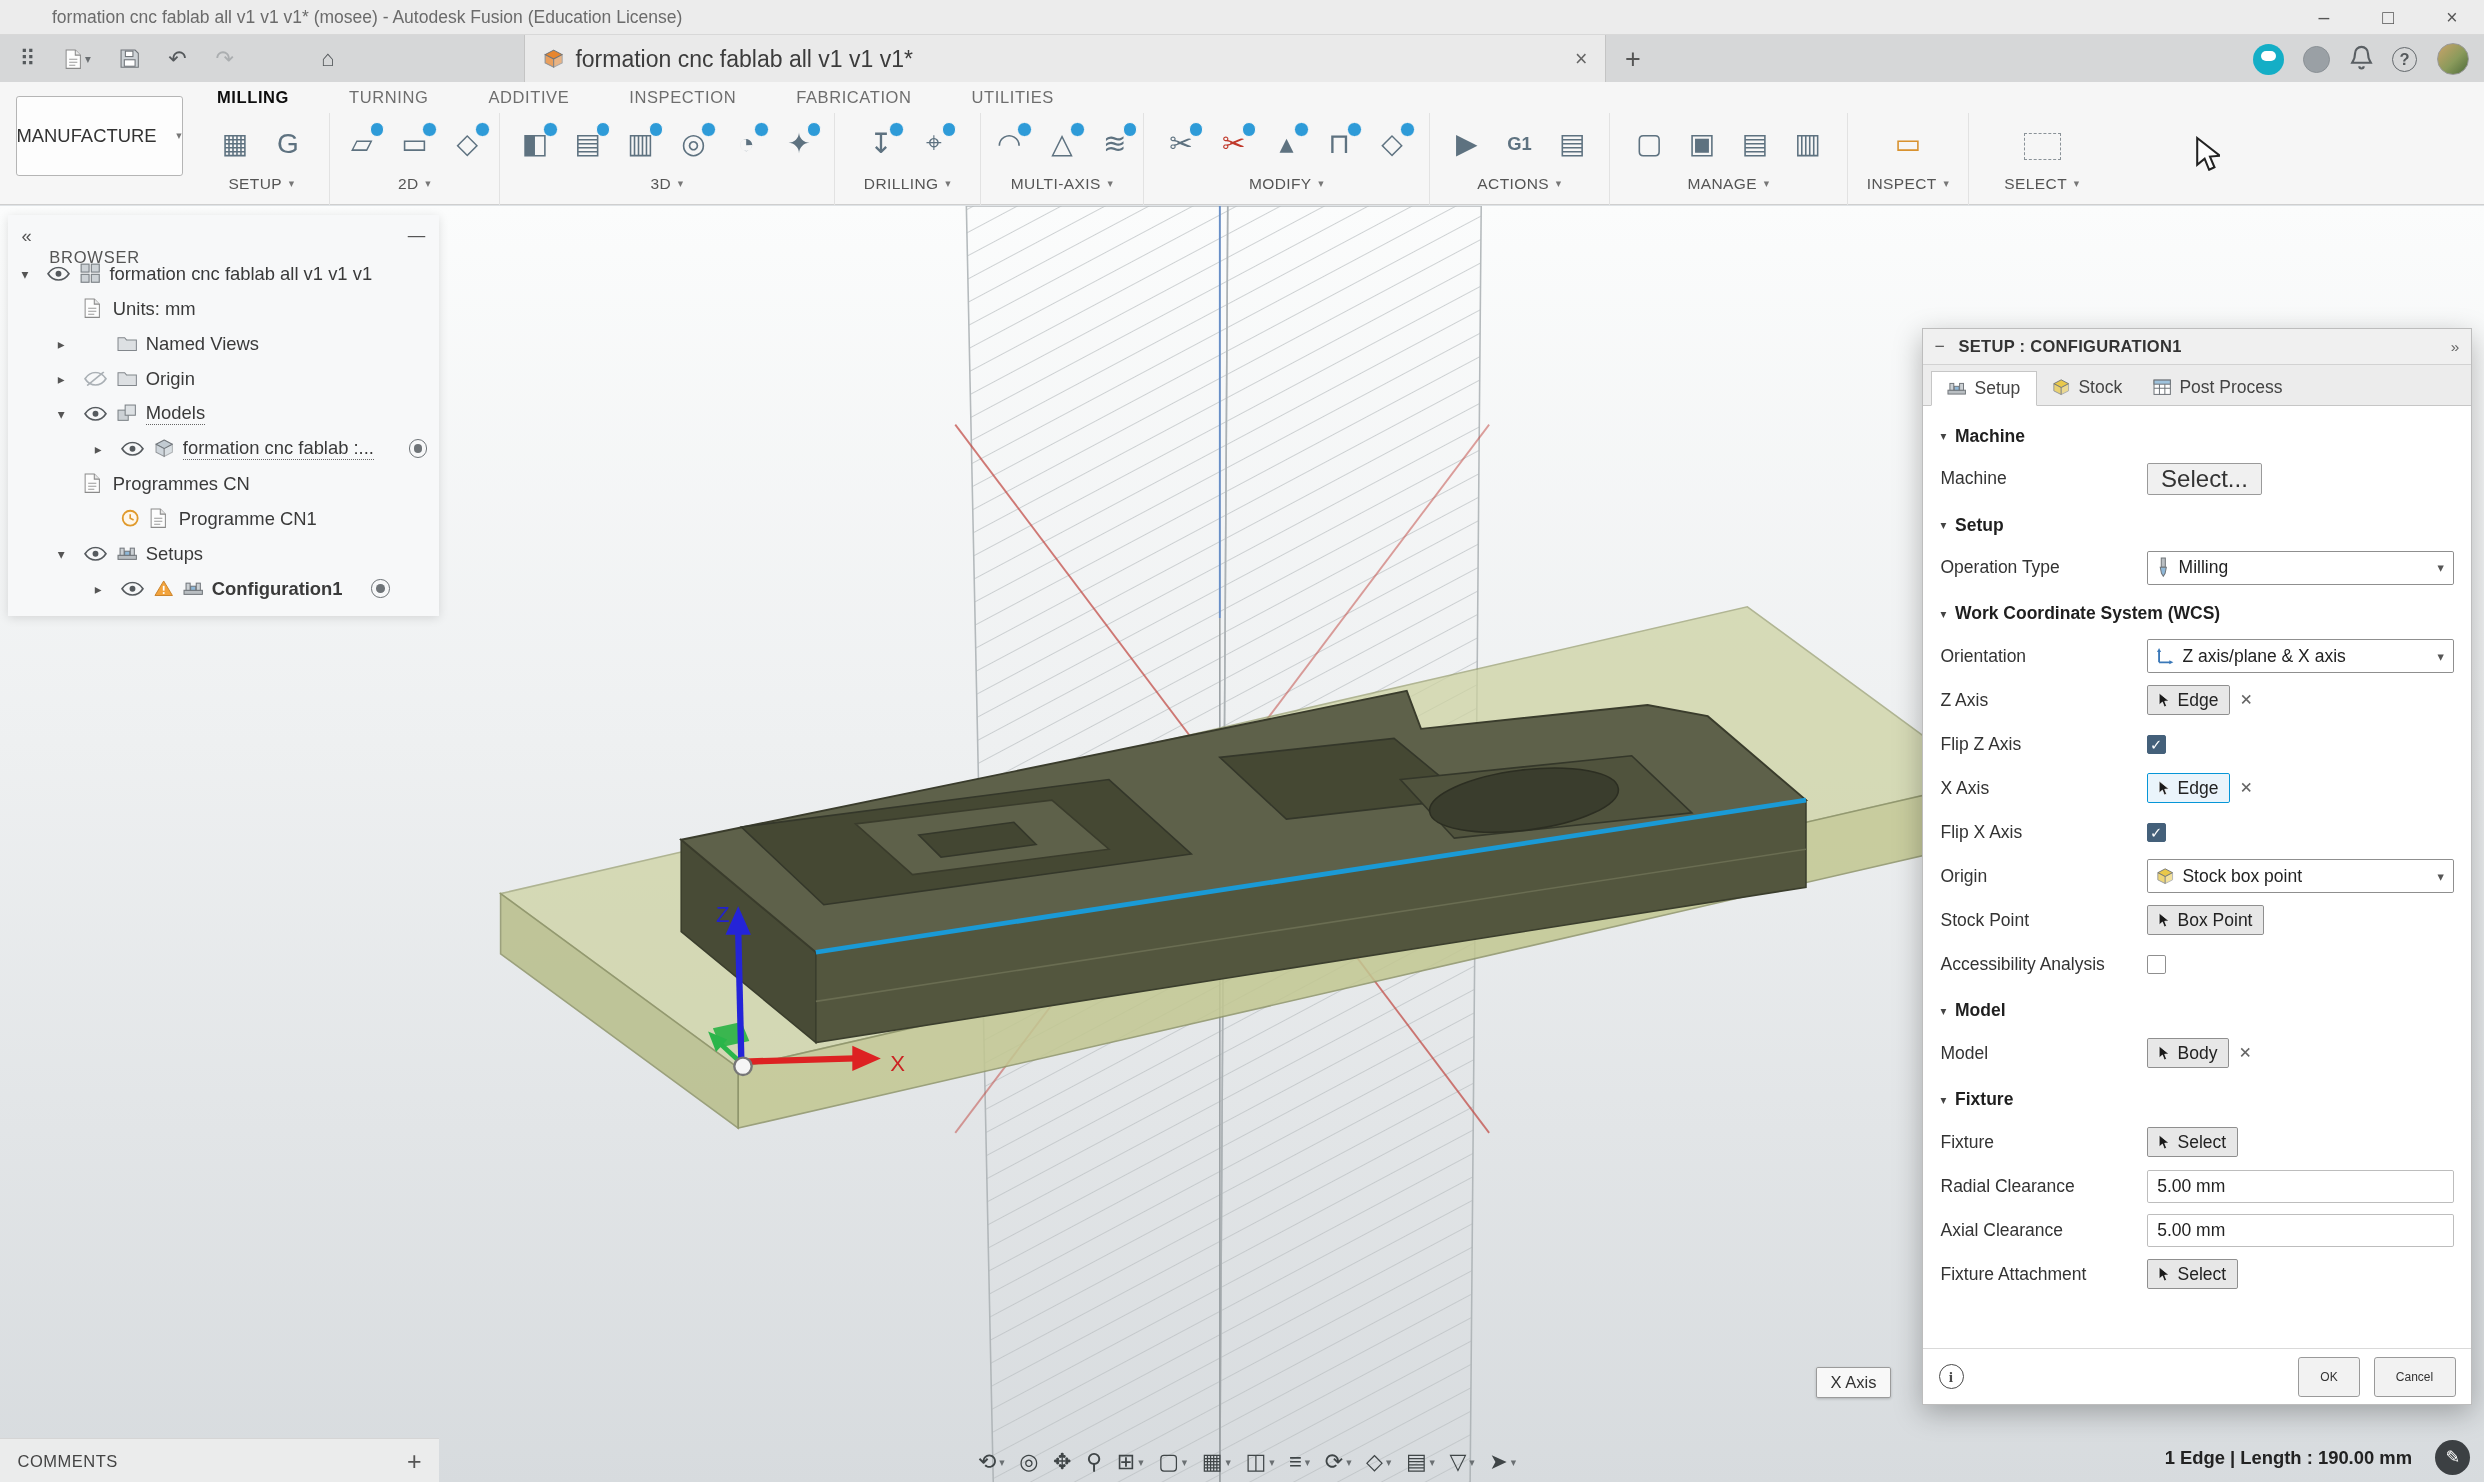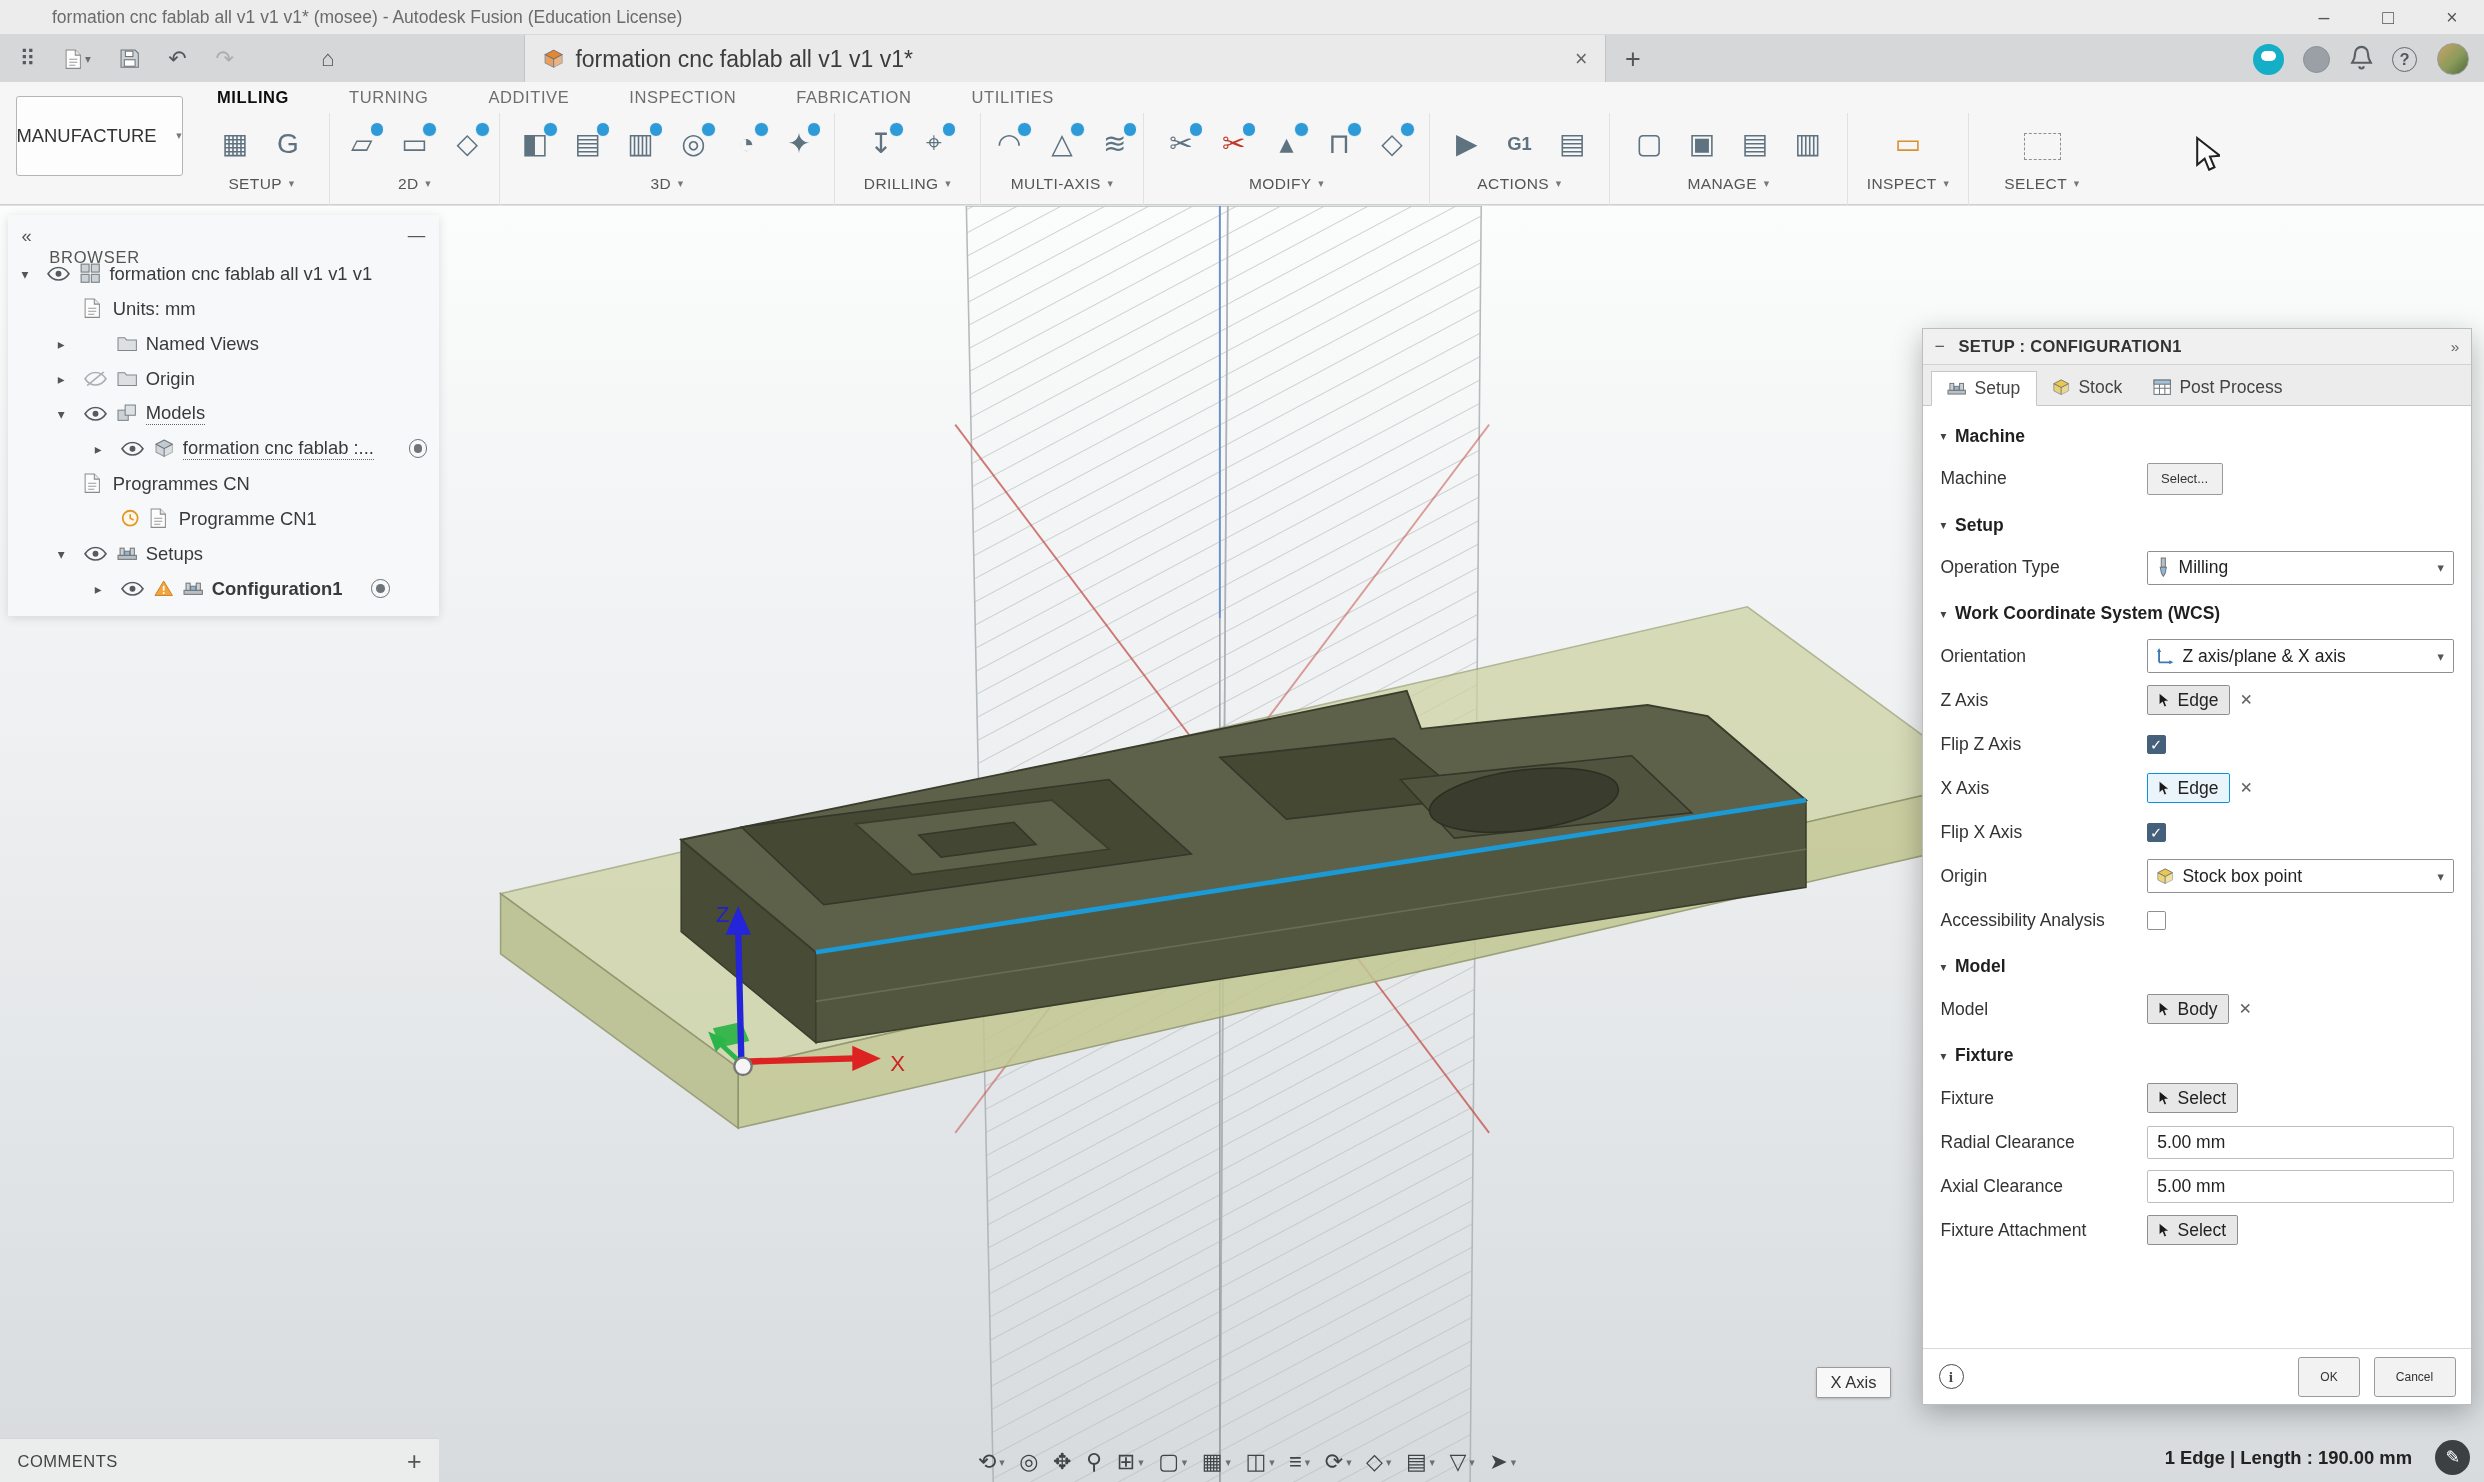--- a/index.html
+++ b/index.html
@@ -82,21 +82,21 @@
   .dtabs { height:41px; background:#ececec; border-bottom:1px solid #c6c6c6; display:flex; align-items:flex-end; padding-left:7.8px; }
   .dtab { height:35px; display:flex; align-items:center; gap:7.8px; padding:0 15.5px; font-size:17.5px; color:#444; }
   .dtab.active { background:#fff; border:1px solid #c6c6c6; border-bottom:1px solid #fff; margin-bottom:-1px; }
   .dbody { flex:1; padding:5.8px 17.5px 0 17.5px; overflow:hidden; }
   .dsec { height:41px; display:flex; align-items:center; gap:8.7px; margin-top:3.9px; }
   .dsec .tri { font-size:11.6px; color:#444; }
   .dsec .stext { font-size:17.5px; font-weight:bold; color:#1f1f1f; }
   .drow { min-height:44px; display:flex; align-items:center; }
   .dlabel { width:206px; flex:none; font-size:17.5px; color:#333; }
   .dctrl { flex:1; display:flex; align-items:center; }
-  .dbtn { background:#f0f0f0; border:1px solid #9a9a9a; border-radius:1.9px; height:32px; padding:0 13.6px; font-size:13px; color:#333; font-family:inherit; }
+  .dbtn { background:#f0f0f0; border:1px solid #9a9a9a; border-radius:1.9px; height:32px; padding:0 13.6px; font-size:24px; color:#333; font-family:inherit; }
   .ddrop { width:100%; height:34px; border:1px solid #8f8f8f; border-radius:1.9px; background:#fff; display:flex; align-items:center; padding:0 8.7px; gap:7.8px; }
   .dval { font-size:17.5px; color:#222; flex:1; white-space:nowrap; }
   .dcaret { font-size:12.6px; color:#555; }
   .chip { display:flex; align-items:center; gap:6.8px; background:#e7e7e7; border:1px solid #8f8f8f; border-radius:1.9px; height:30px; padding:0 10.7px; font-size:17.5px; color:#222; font-family:inherit; }
   .chip.activechip { background:#eaf4fb; border:1.9px solid #0696d7; }
   .clear { margin-left:9.7px; font-size:15.5px; color:#666; }
   .cb { width:19.4px; height:19.4px; border:1px solid #8f8f8f; border-radius:1.9px; background:#fff; display:flex; align-items:center; justify-content:center; }
   .cb .tick { display:none; color:#fff; font-size:14.6px; }
   .cb.checked { background:#44607a; border-color:#44607a; }
   .cb.checked .tick { display:block; }
@@ -835,20 +835,31 @@
         <div class="ddrop">
           <svg class="cube-yellow" style="width:18.4px;height:18.4px" viewBox="0 0 20 20">
               <use href="#sym-cube"></use>
             </svg>
           <span class="dval">Stock box point</span>
           <span class="dcaret">▾</span>
         </div>
       </div>
     </div>
     <div class="drow">
+      <span class="dlabel">Stock Point</span>
+      <div class="dctrl">
+        <button class="chip">
+          <svg style="width:12.6px;height:16.5px" viewBox="0 0 12 16">
+              <use href="#sym-cursor"></use>
+            </svg>
+          <span>Box Point</span>
+        </button>
+      </div>
+    </div>
+    <div class="drow">
       <span class="dlabel">Accessibility Analysis</span>
       <div class="dctrl">
         <span class="cb"></span>
       </div>
     </div>
 
     <div class="dsec">
       <span class="tri">▾</span>
       <span class="stext">Model</span>
     </div>

